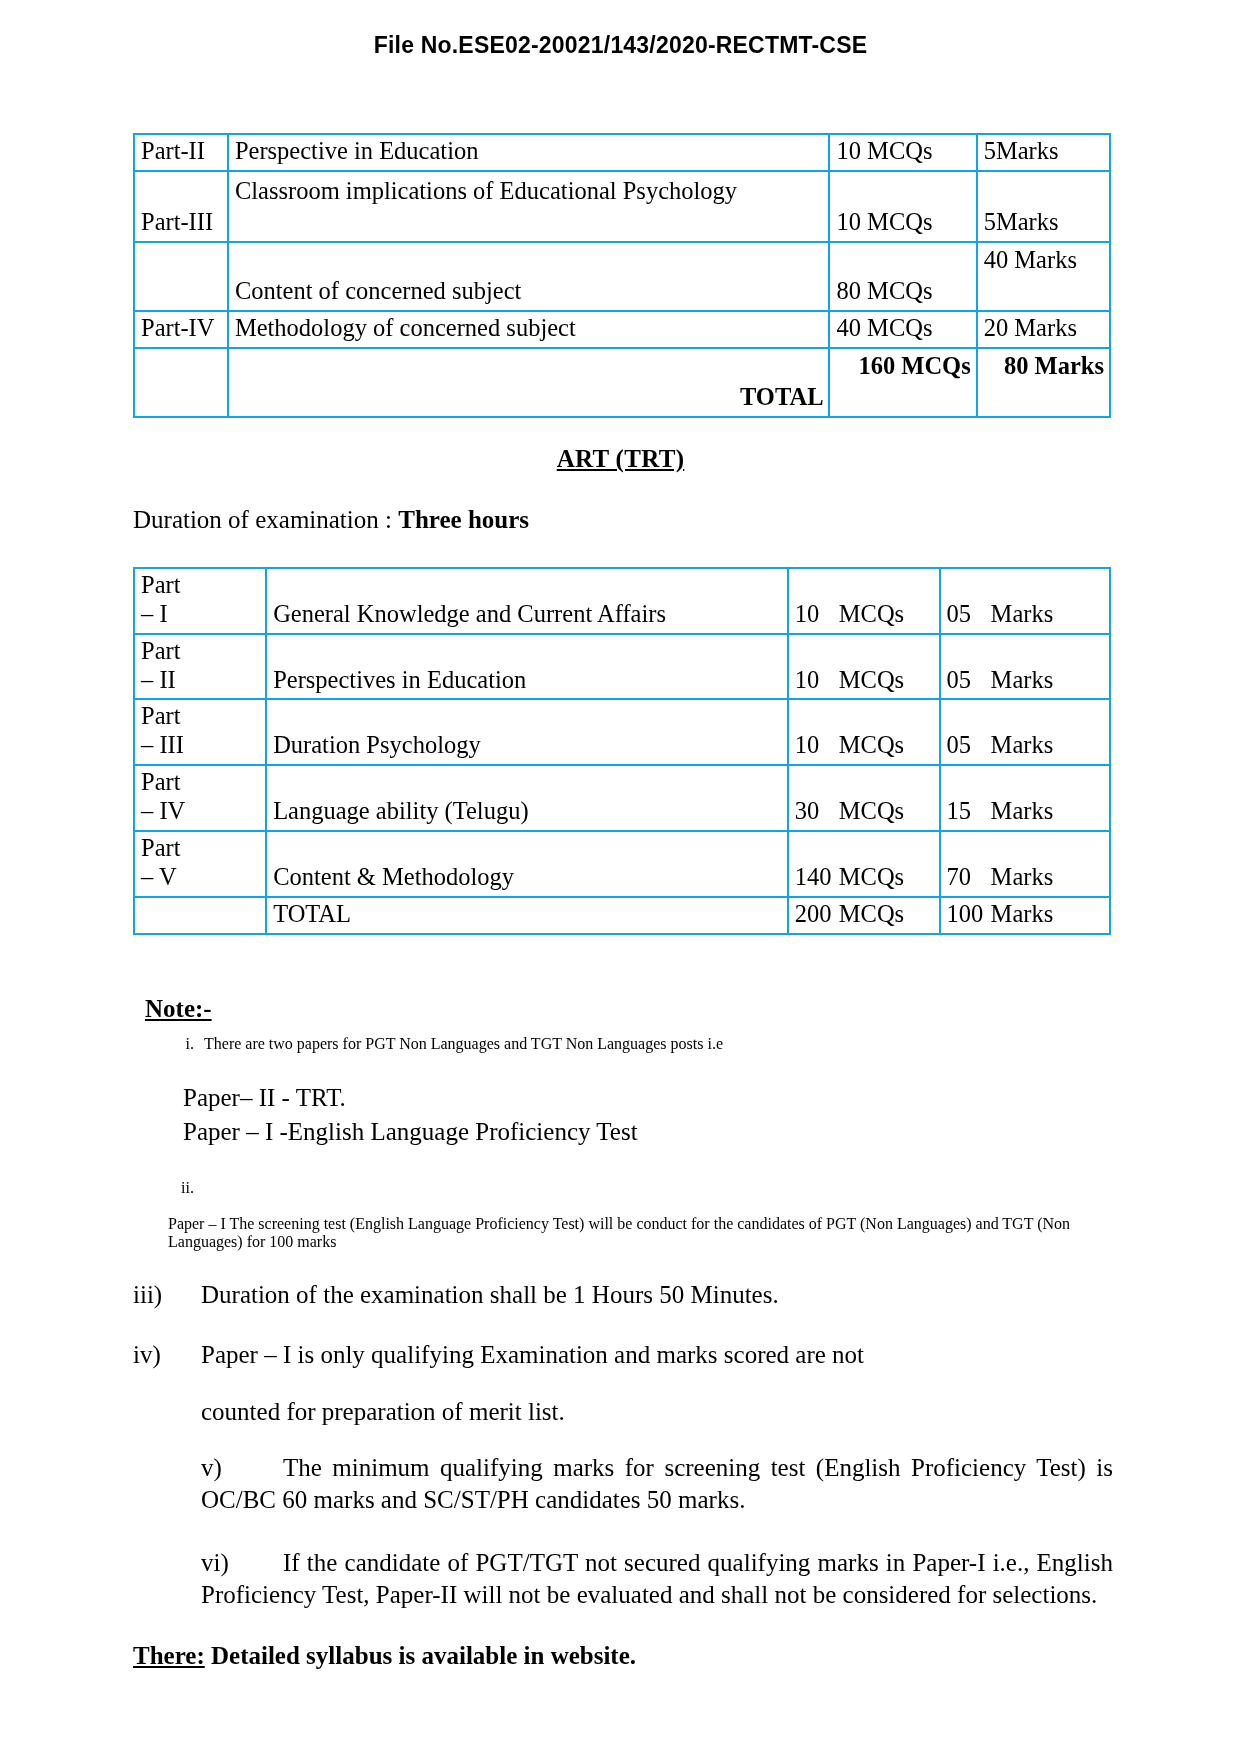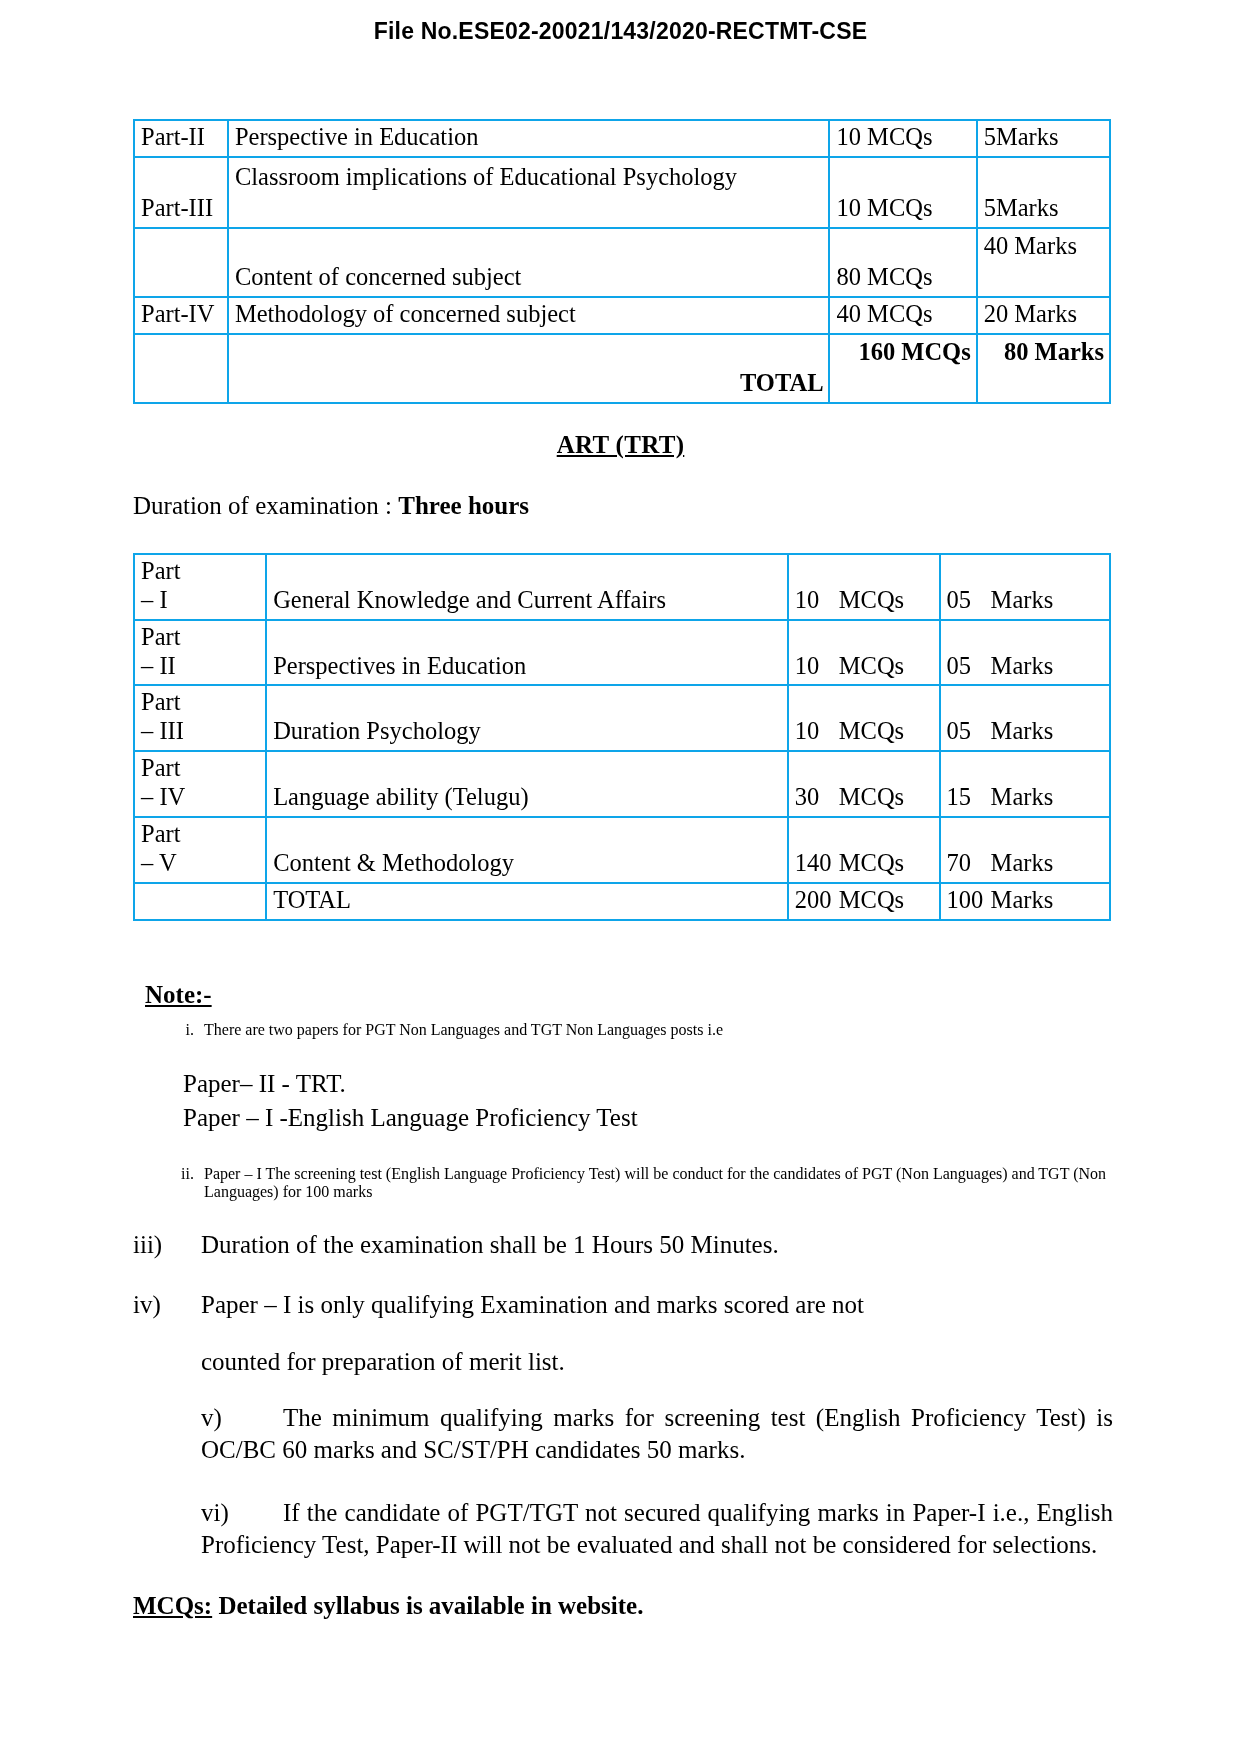--- a/index.html
+++ b/index.html
@@ -23,21 +23,21 @@
     overflow: hidden;
   }
 
   
   .file-header {
     text-align: center;
     font-family: "Liberation Sans", "DejaVu Sans", sans-serif;
     font-weight: bold;
     font-size: 23px;
     letter-spacing: 0.2px;
-    padding-top: 18px;
+    padding-top: 32px;
   }
 
   
   .tbl-wrap-1 { padding: 0 130px 0 133px; margin-top: 74px; }
   .tbl-wrap-2 { padding: 0 130px 0 133px; margin-top: 33px; }
 
   table.grid {
     border-collapse: collapse;
     width: 100%;
     table-layout: fixed;
@@ -357,35 +357,35 @@
   <div class="rl-item">
     <div class="rl-marker">i.</div>
     <div class="rl-body">There are two papers for PGT Non Languages and TGT Non Languages posts i.e</div>
   </div>
 
   <div class="papers">
     <div>Paper– II - TRT.</div>
     <div>Paper – I -English Language Proficiency Test</div>
   </div>
 
-  <div class="rl-item" style="margin-top:30px;">
+  <div class="rl-item" style="margin-top:30px;flex-direction:column;">
     <div class="rl-marker">ii.</div>
     <div class="rl-body">Paper – I   The screening test (English Language  Proficiency Test) will be conduct for the candidates of PGT (Non Languages) and TGT (Non Languages) for 100 marks</div>
   </div>
 
   <div class="outer-item">
     <div class="outer-marker">iii)</div>
     <div class="outer-body">Duration of the examination shall be 1 Hours 50 Minutes.</div>
   </div>
 
   <div class="outer-item">
     <div class="outer-marker">iv)</div>
     <div class="outer-body">Paper – I is only qualifying Examination and marks scored are not</div>
   </div>
   <div class="indent-line">counted for preparation of merit list.</div>
 
   <div class="just-para"><span class="lead">v)</span><span>The  minimum  qualifying  marks  for  screening  test  (English Proficiency Test) is OC/BC 60 marks and SC/ST/PH candidates 50 marks.</span></div>
 
   <div class="just-para" style="margin-top:30px;"><span class="lead">vi)</span><span>If the candidate of PGT/TGT not secured  qualifying marks in Paper-I i.e., English Proficiency Test, Paper-II will not be evaluated and shall not be considered for selections.</span></div>
 
-  <div class="final-note"><span class="u">MCQs:</span><span> Detailed syllabus is available in website</span><span>.</span></div>
+  <div class="final-note"><span class="u">There:</span><span> Detailed syllabus is available in website</span><span>.</span></div>
 
 </div>
 
 </body></html>

